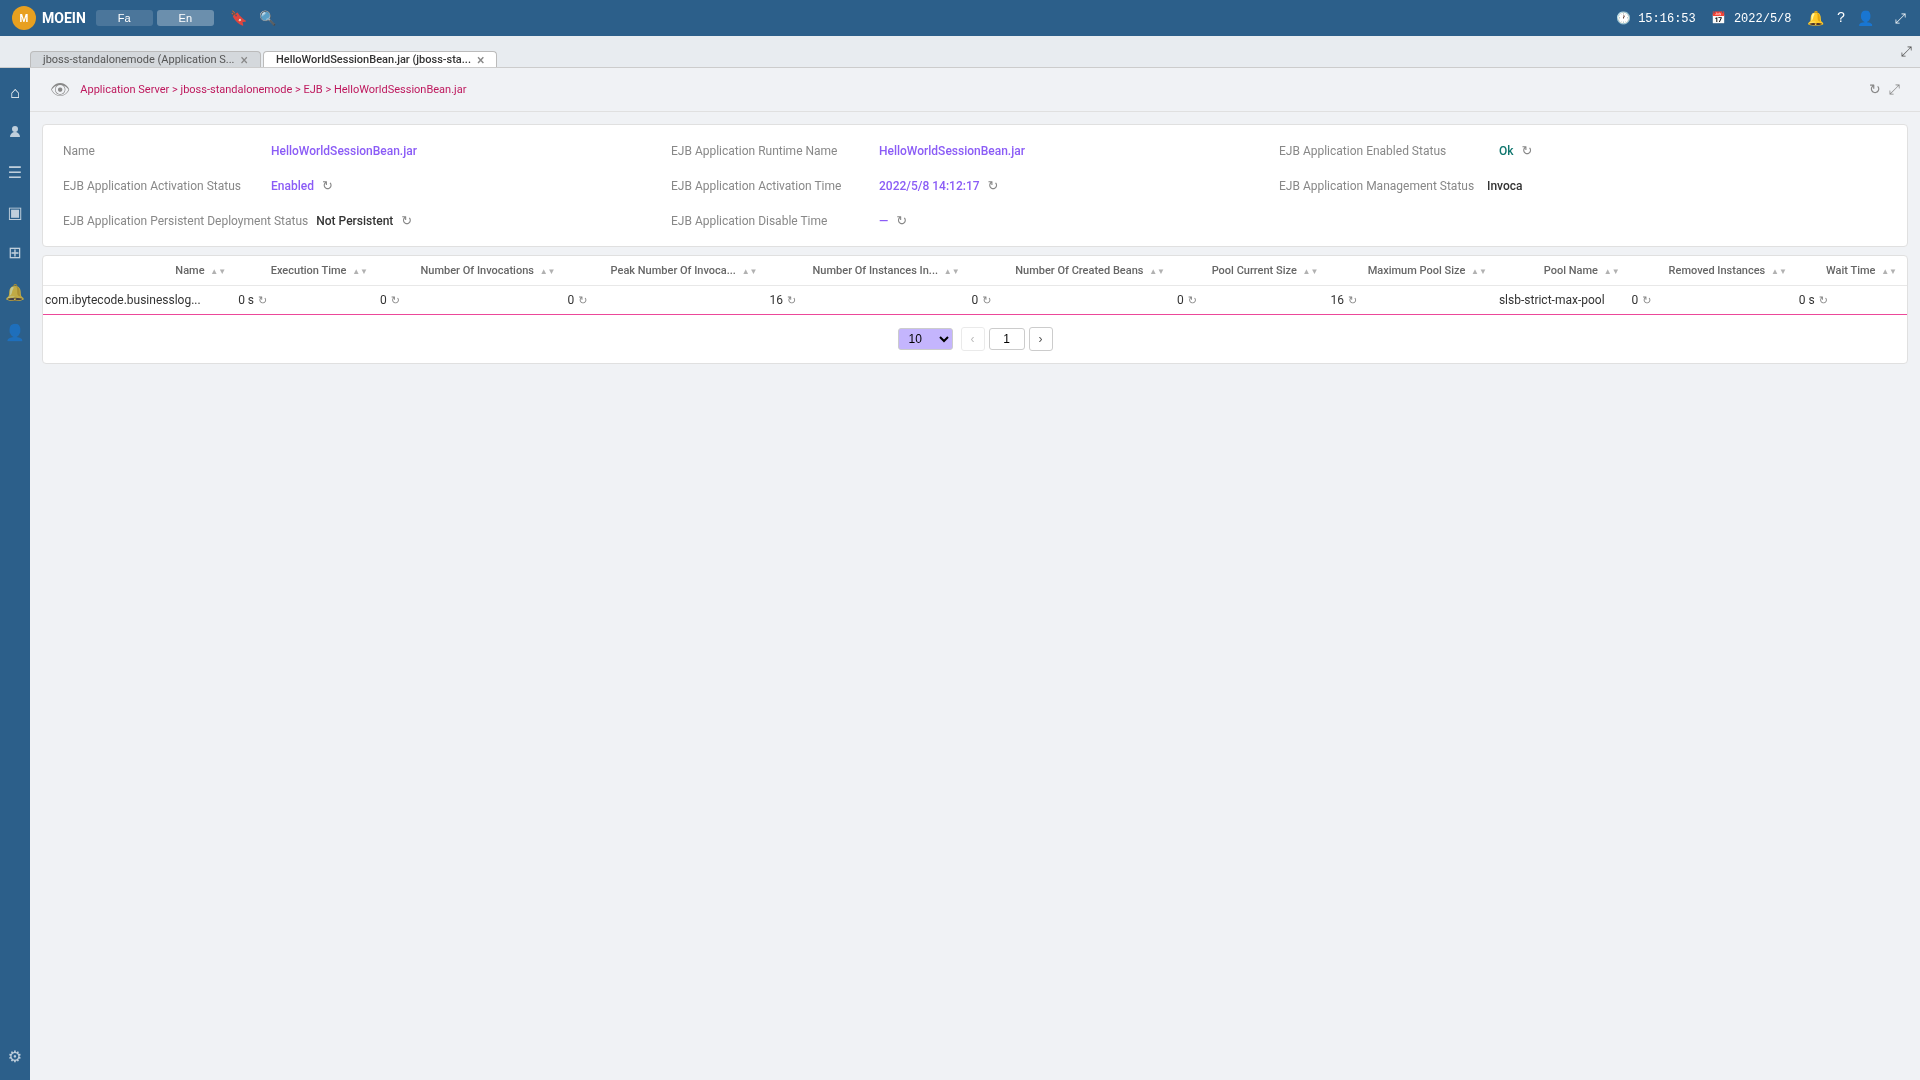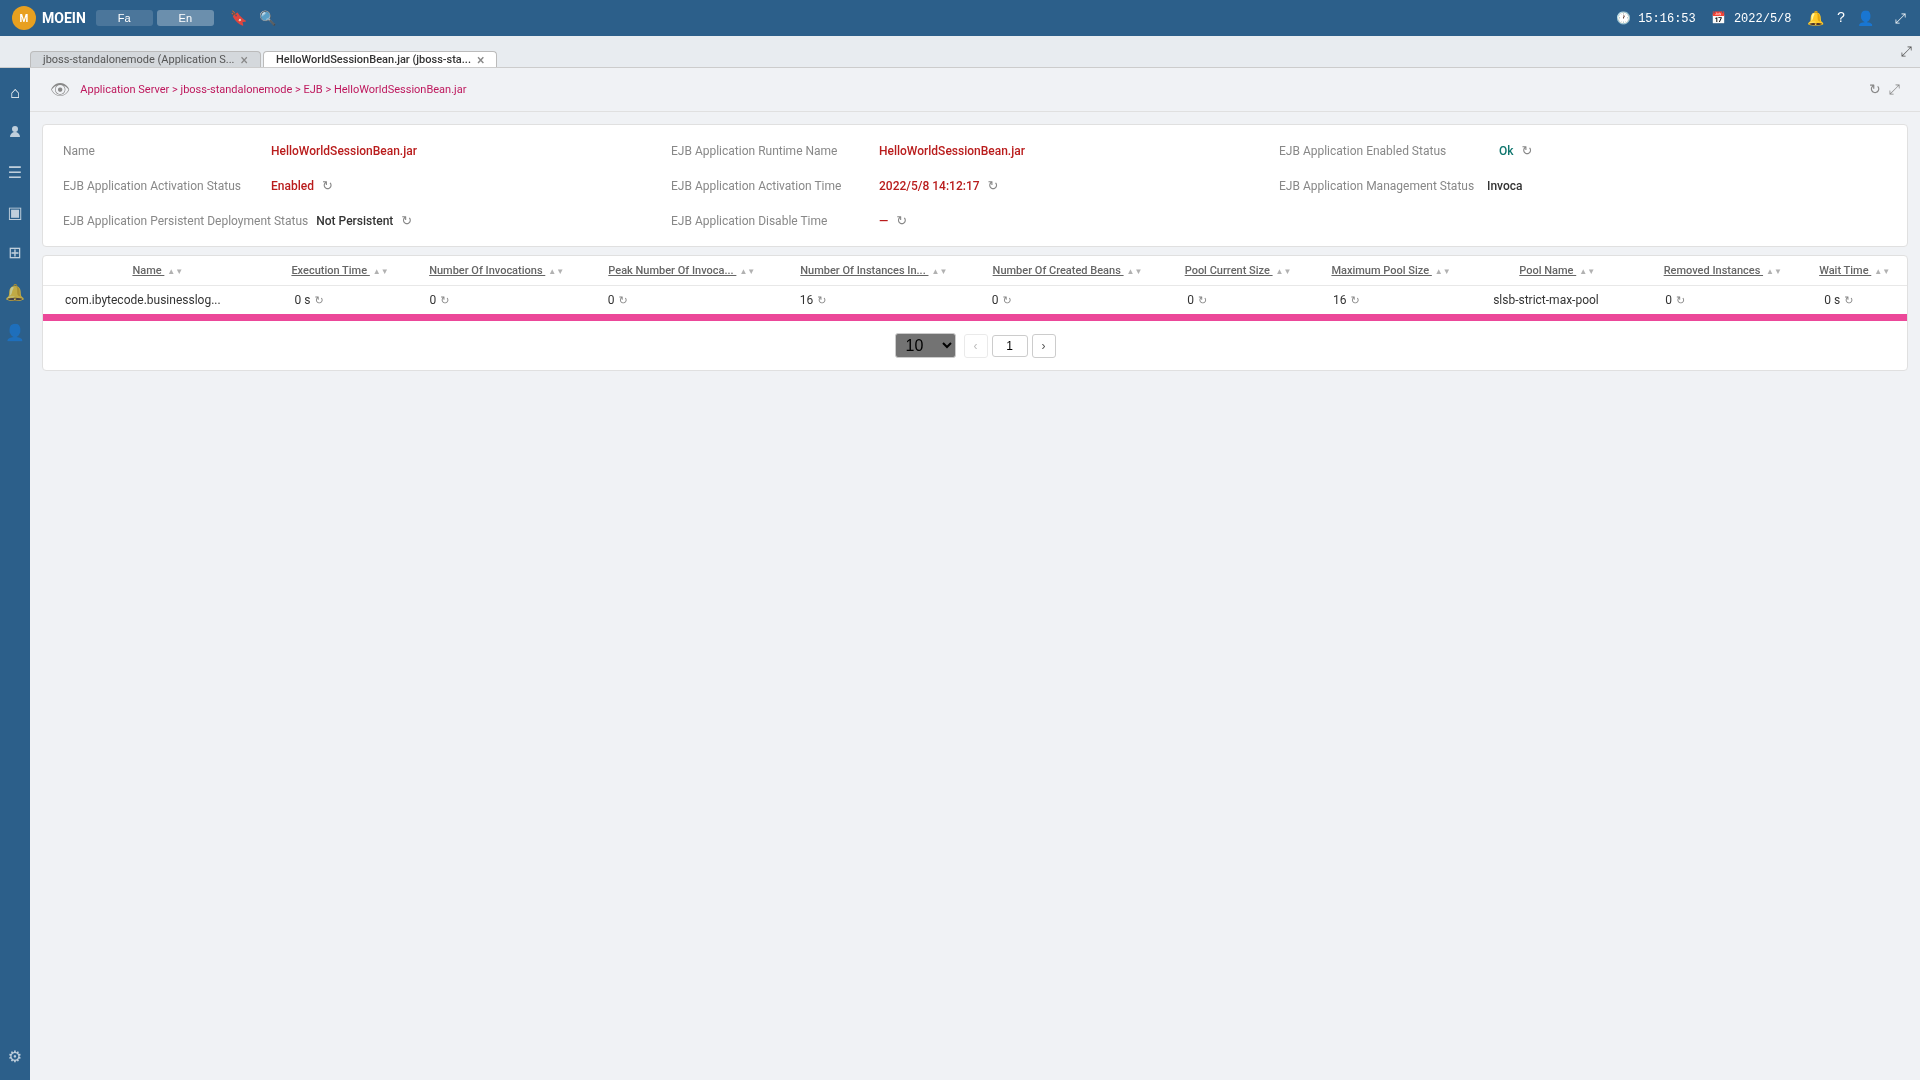--- a/index.html
+++ b/index.html
@@ -38,38 +38,38 @@
     .breadcrumb-eye { color: #888; font-size: 16px; margin-right: 4px; }
     .breadcrumb-text { font-size: 11px; color: #be185d; }
     .breadcrumb-actions { margin-left: auto; display: flex; gap: 8px; }
     .breadcrumb-action-icon { color: #888; cursor: pointer; font-size: 14px; }
 
     
     .info-panel { background: white; margin: 12px 12px 0 12px; border: 1px solid #e0e0e0; border-radius: 4px; padding: 14px 20px; }
     .info-grid { display: grid; grid-template-columns: 1fr 1fr 1fr; gap: 12px 0; }
     .info-row { display: flex; align-items: center; gap: 8px; padding: 4px 0; }
     .info-label { color: #888; font-size: 12px; min-width: 200px; }
-    .info-value { font-size: 12px; color: #b91c1c; font-weight: 500; }
+    .info-value { font-size: 12px; color: #8b5cf6; font-weight: 500; }
     .info-value.ok { color: #0f766e; margin-left: 12px; }
     .info-value.managed { color: #333; }
     .info-value.not-persistent { color: #333; }
     .refresh-icon { color: #888; cursor: pointer; font-size: 13px; }
 
     
     .table-container { background: white; margin: 8px 12px; border: 1px solid #e0e0e0; border-radius: 4px; }
     .table { width: 100%; border-collapse: collapse; }
-    .table th { padding: 8px 10px; text-align: center; font-size: 11px; color: #666; font-weight: 500; border-bottom: 1px solid #e8e8e8; white-space: nowrap; cursor: pointer; user-select: none; text-decoration: underline; }
+    .table th { padding: 8px 10px; text-align: right; font-size: 11px; color: #666; font-weight: 500; border-bottom: 1px solid #e8e8e8; white-space: nowrap; cursor: pointer; user-select: none; }
     .table th .sort-icons { display: inline-flex; flex-direction: column; margin-left: 3px; opacity: 0.5; font-size: 8px; line-height: 1; }
-    .table td { padding: 7px 22px; font-size: 12px; color: #333; border-bottom: 7px solid #ec4899; white-space: nowrap; }
+    .table td { padding: 7px 2px; font-size: 12px; color: #333; border-bottom: 1px solid #ec4899; white-space: nowrap; }
     .td-value-icon { display: flex; align-items: flex-end; gap: 4px; }
     .cell-refresh { color: #888; font-size: 11px; cursor: pointer; }
 
     
     .pagination { display: flex; align-items: center; justify-content: center; padding: 12px; gap: 8px; }
-    .page-size-select { border: 1px solid #ccc; border-radius: 3px; padding: 2px 6px; font-size: 16px; background: #737373; cursor: pointer; }
+    .page-size-select { border: 1px solid #ccc; border-radius: 3px; padding: 2px 6px; font-size: 12px; background: #c4b5fd; cursor: pointer; }
     .page-nav { display: flex; align-items: center; gap: 4px; }
     .page-nav-btn { background: none; border: 1px solid #ccc; color: #555; width: 24px; height: 24px; display: flex; align-items: center; justify-content: center; cursor: pointer; border-radius: 3px; font-size: 12px; }
     .page-nav-btn:disabled { opacity: 0.4; cursor: default; }
     .page-input { width: 36px; text-align: center; border: 1px solid #ccc; border-radius: 3px; padding: 3px; font-size: 12px; }
   </style>
 </head>
 <body>
 
 <div class="topbar">
   <div class="topbar-logo">

